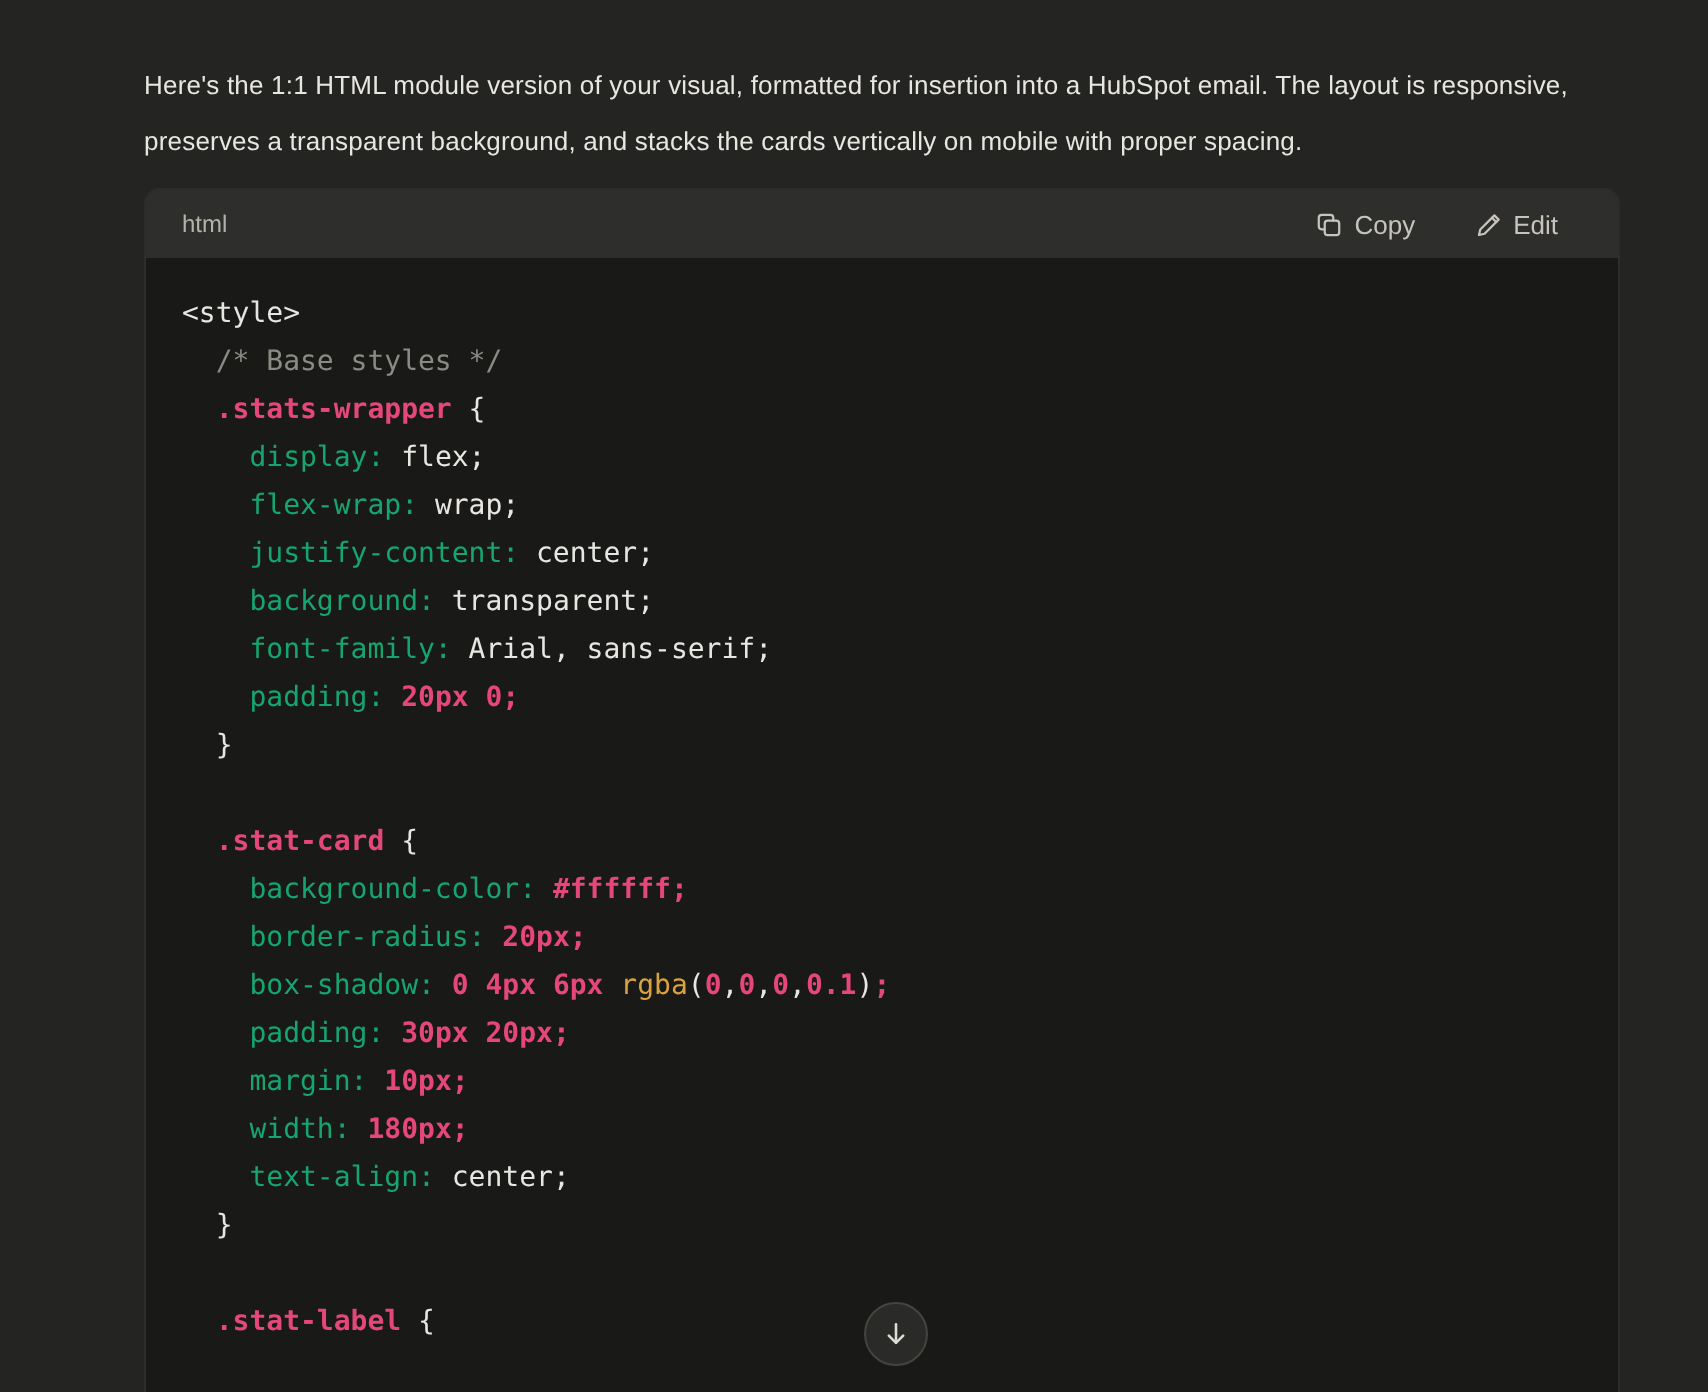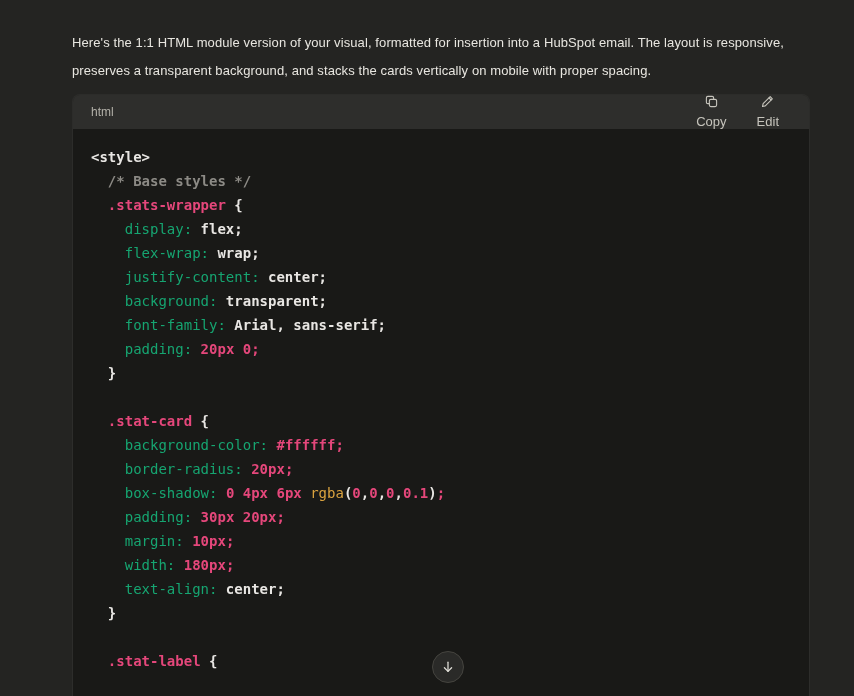--- a/index.html
+++ b/index.html
@@ -45,37 +45,36 @@
     color:var(--header-label);
     font-size:12px;
   }
   .header-actions{ display:flex; align-items:center; gap:26px; }
   .hdr-btn{
     display:flex; align-items:center; gap:6px;
     background:transparent; border:none; cursor:pointer;
     color:var(--button-text); font-size:13px;
     font-family:"Liberation Sans", sans-serif;
     padding:4px 2px;
-    flex-direction:column;
   }
   .hdr-btn svg{ display:block; }
   .code-content{
     background:var(--code-bg);
     padding:16px 18px 24px 18px;
     font-family:"DejaVu Sans Mono", monospace;
     font-size:14px;
     line-height:24px;
     min-height:562px;
   }
   .code-line{ white-space:pre; height:24px; }
-  .tok-w{ color:var(--code-white); font-weight:700;margin-top:47px; }
+  .tok-w{ color:var(--code-white); font-weight:400;margin-top:47px; }
   .tok-p{ color:var(--syntax-selector-pink); font-weight:700; }
   .tok-t{ color:var(--syntax-property-teal); font-weight:400;text-align:right; }
   .tok-o{ color:var(--syntax-function-orange); font-weight:400;text-align:center; }
-  .tok-g{ color:var(--syntax-comment-gray); font-weight:700; }
+  .tok-g{ color:var(--syntax-comment-gray); font-weight:400; }
   .scroll-btn{
     position:absolute;
     left:432px; top:651px;
     width:32px; height:32px;
     border-radius:50%;
     background:var(--scroll-btn-bg);
     border:1px solid var(--scroll-btn-border);
     color:#dddbd5;
     display:flex; align-items:center; justify-content:center;
     cursor:pointer;

